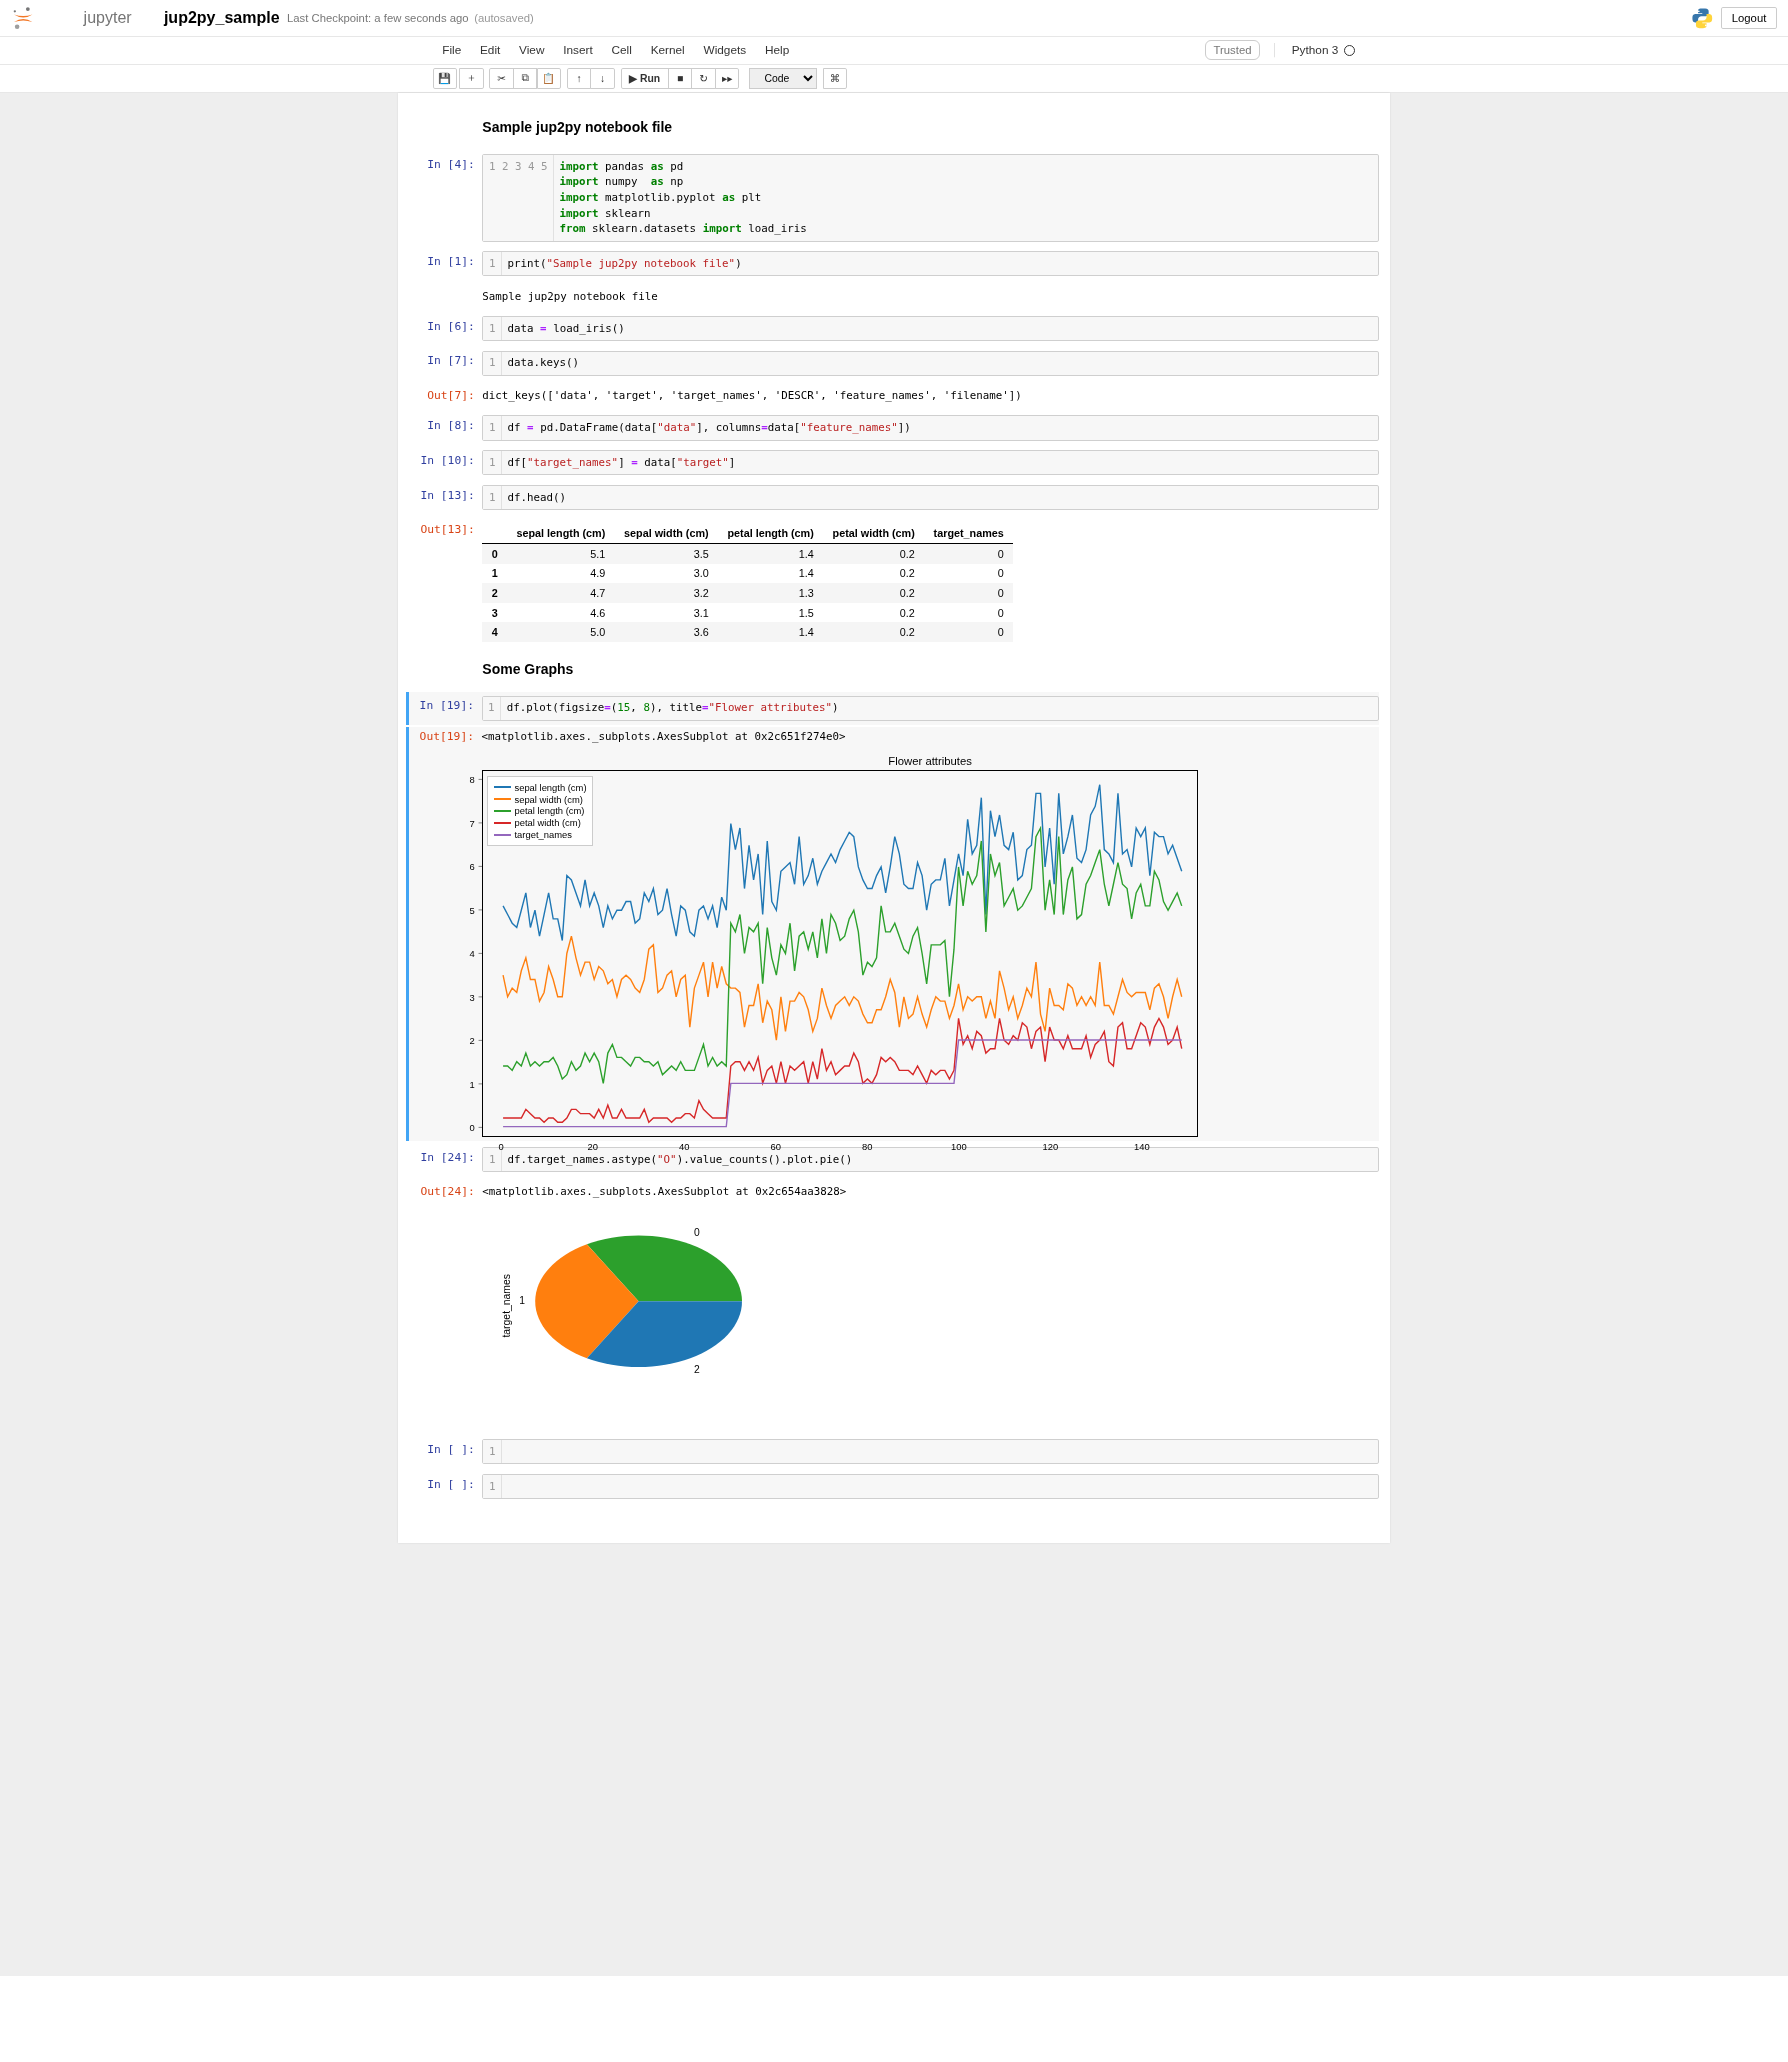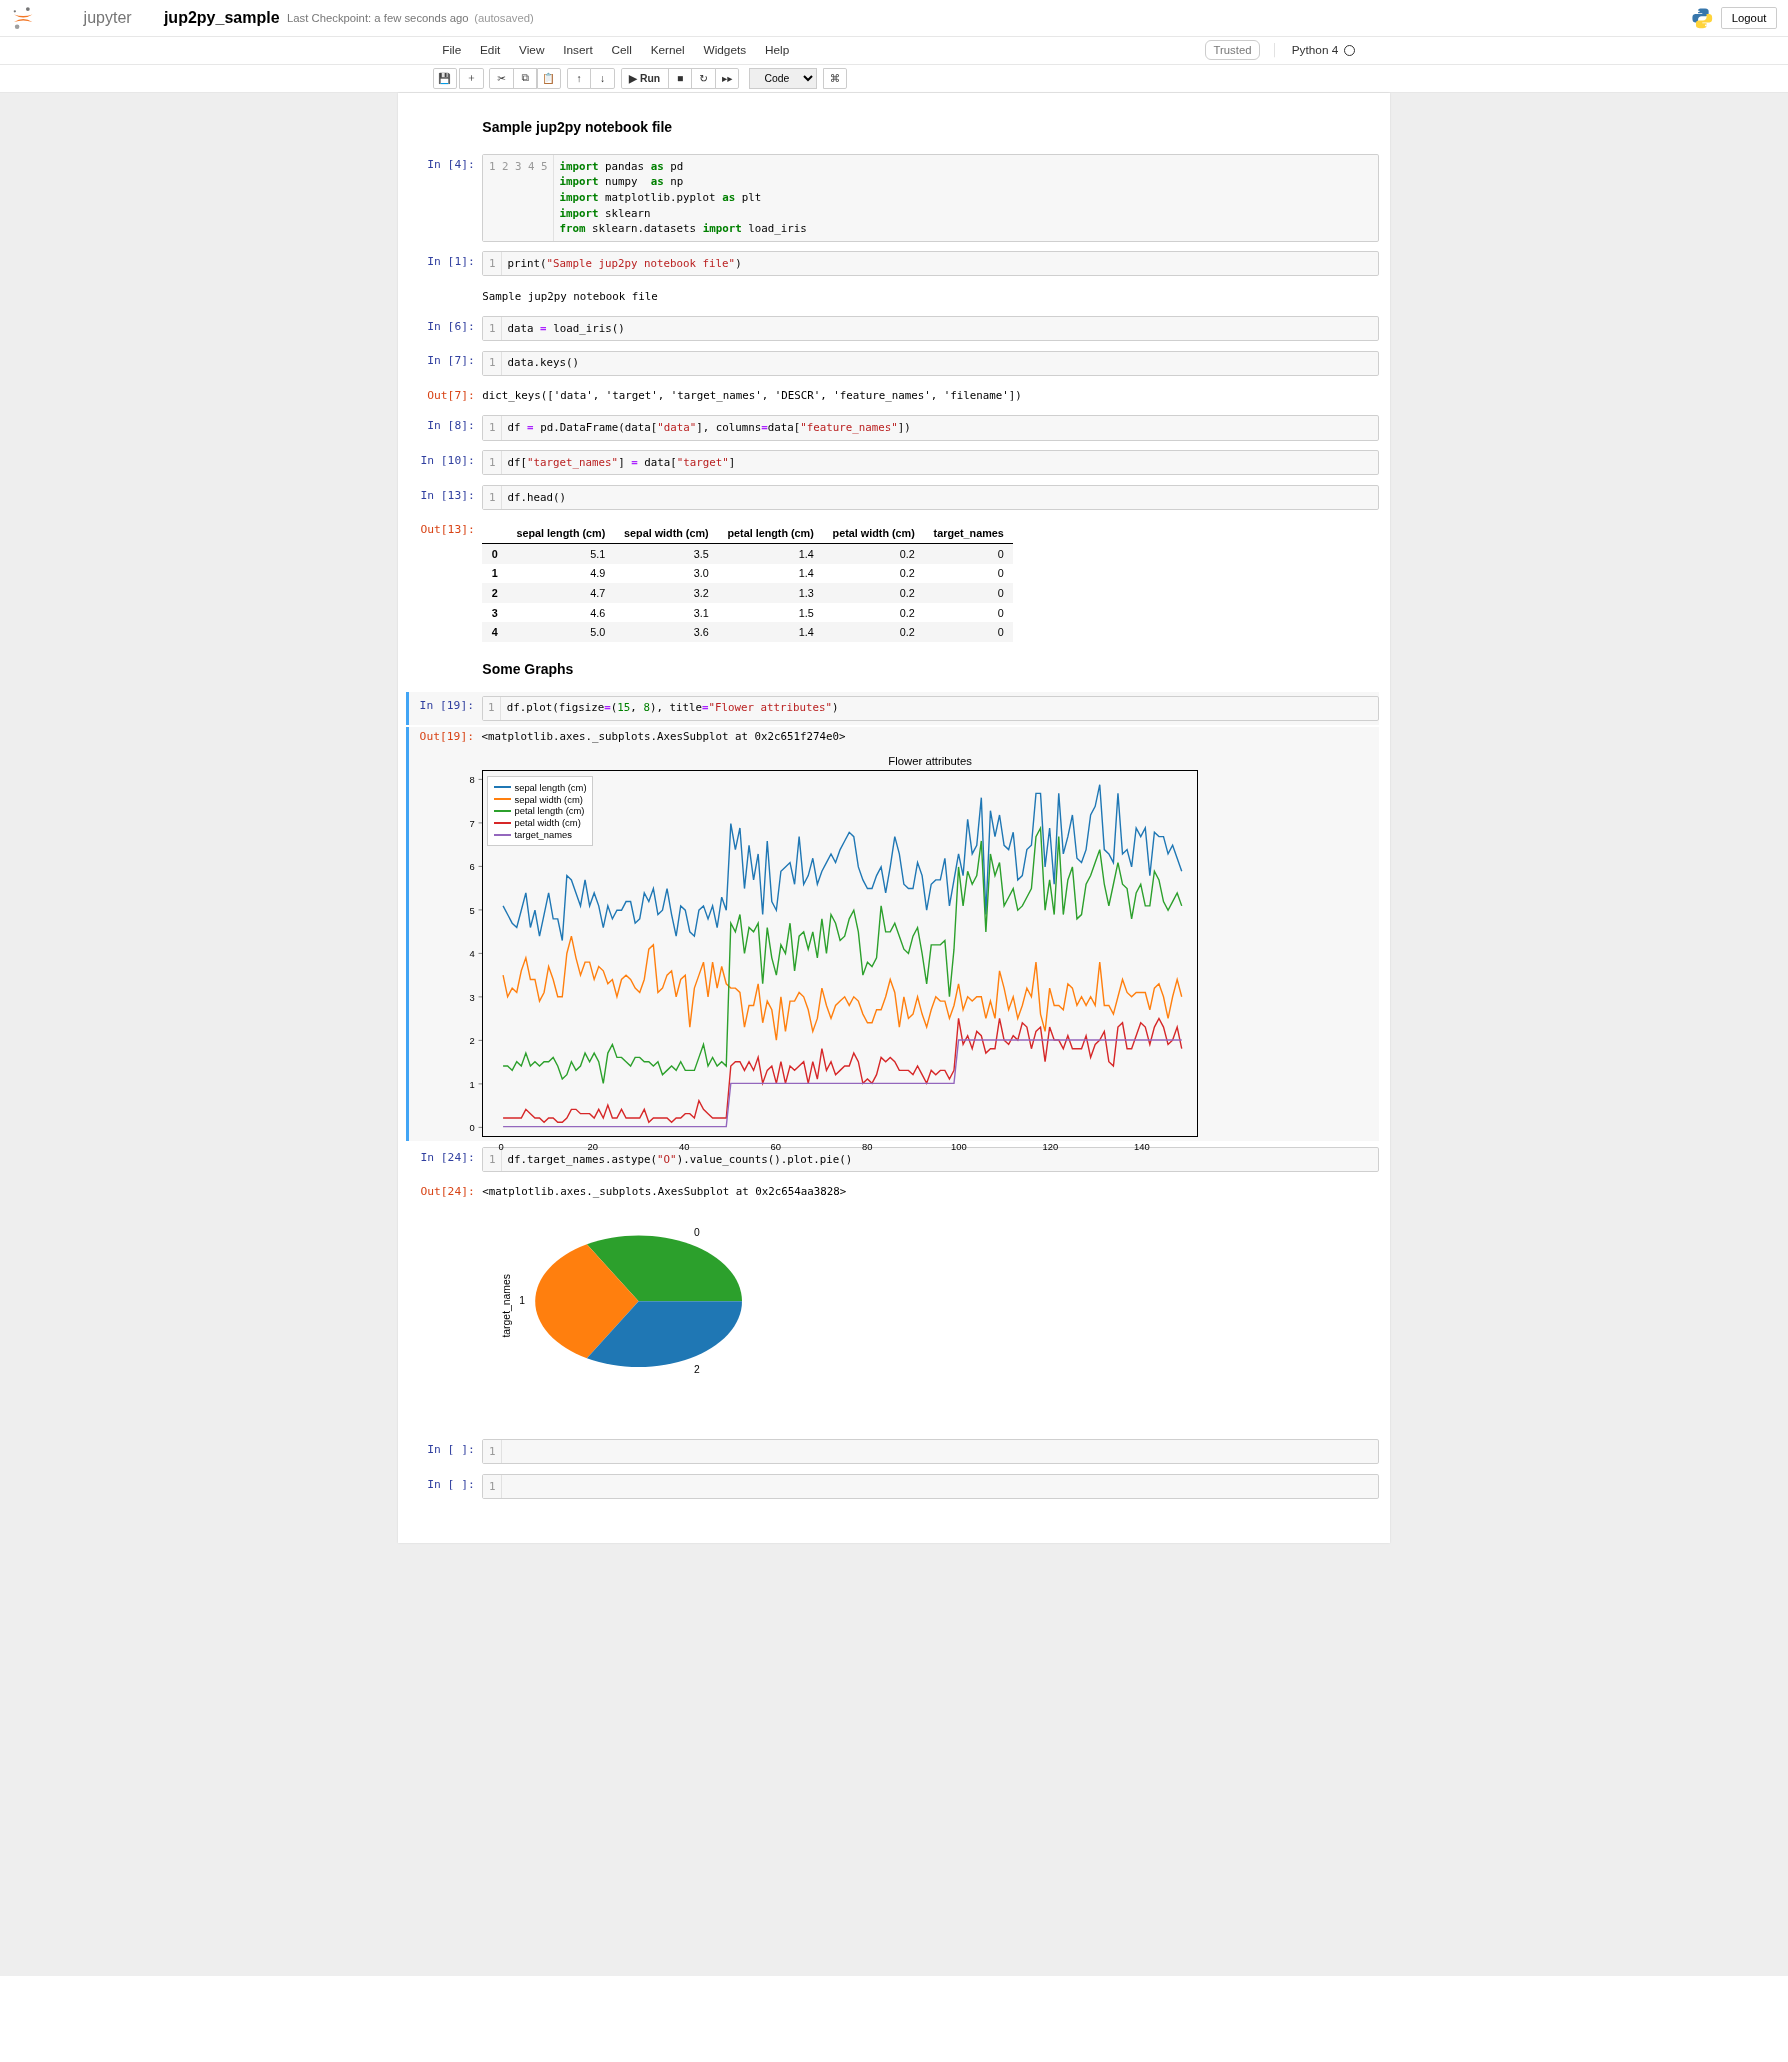--- a/index.html
+++ b/index.html
@@ -119,21 +119,21 @@
     <span class="menu-item">Edit</span>
     <span class="menu-item">View</span>
     <span class="menu-item">Insert</span>
     <span class="menu-item">Cell</span>
     <span class="menu-item">Kernel</span>
     <span class="menu-item">Widgets</span>
     <span class="menu-item">Help</span>
     <div class="menu-spacer"></div>
     <span class="trusted">Trusted</span>
     <span class="kernel-indicator">
-      <span>Python 4</span>
+      <span>Python 3</span>
       <span class="kernel-circle"></span>
     </span>
   </div>
 </div>
 
 <div class="toolbar">
   <div class="toolbar-inner">
     <button class="tb-btn">💾</button>
     <div class="tb-group">
       <button class="tb-btn">＋</button>

